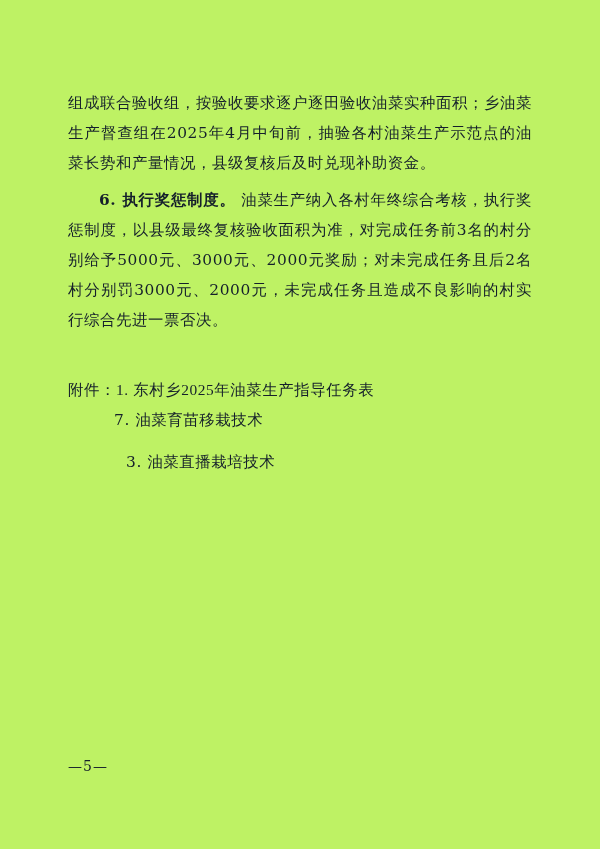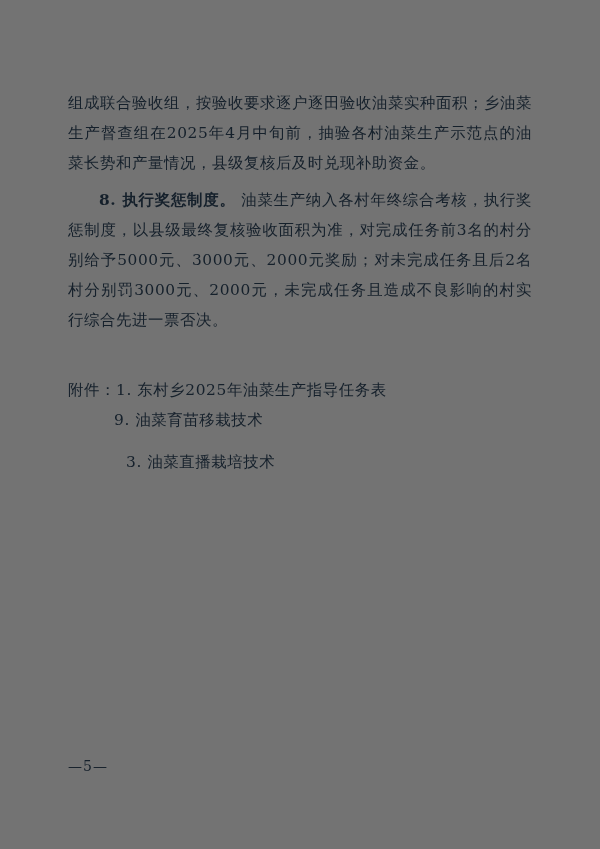--- a/index.html
+++ b/index.html
@@ -14,21 +14,21 @@
     color: #1a1a1a;
     position: relative;
     overflow: hidden;
   }
   .page {
     position: absolute;
     left: 0;
     top: 0;
     width: 600px;
     height: 849px;
-    background: #737373;
+    background: #bef264;
   }
   .content {
     position: absolute;
     left: 68px;
     top: 88px;
     width: 464px;
   }
   .para {
     font-size: 15.4px;
     line-height: 30px;
@@ -44,20 +44,21 @@
   .spacer-sm { height: 7px; }
   .spacer-md { height: 40px; }
   .attach-block {
     font-size: 15.4px;
     line-height: 30px;
     letter-spacing: 0.6px;
     color: #15202b;
   }
   .attach-line-1 {
     margin: 0;
+    font-family: Liberation Serif, serif;
   }
   .attach-line-2 {
     margin: 0;
     padding-left: 46px;
   }
   .attach-line-3 {
     margin: 12px;
     padding-left: 46px;
   }
   .bold-lead {
@@ -75,26 +76,26 @@
 </head>
 <body>
 
 <div class="page">
   <div class="content">
 
     <p class="para">组成联合验收组，按验收要求逐户逐田验收油菜实种面积；乡油菜生产督查组在2025年4月中旬前，抽验各村油菜生产示范点的油菜长势和产量情况，县级复核后及时兑现补助资金。</p>
 
     <div class="spacer-sm"></div>
 
-    <p class="para indent"><span class="bold-lead">8. 执行奖惩制度。</span>&nbsp;<span>油菜生产纳入各村年终综合考核，执行奖惩制度，以县级最终复核验收面积为准，对完成任务前3名的村分别给予5000元、3000元、2000元奖励；对未完成任务且后2名村分别罚3000元、2000元，未完成任务且造成不良影响的村实行综合先进一票否决。</span></p>
+    <p class="para indent"><span class="bold-lead">6. 执行奖惩制度。</span>&nbsp;<span>油菜生产纳入各村年终综合考核，执行奖惩制度，以县级最终复核验收面积为准，对完成任务前3名的村分别给予5000元、3000元、2000元奖励；对未完成任务且后2名村分别罚3000元、2000元，未完成任务且造成不良影响的村实行综合先进一票否决。</span></p>
 
     <div class="spacer-md"></div>
 
     <div class="attach-block">
       <p class="attach-line-1"><span>附件：</span><span>1. 东村乡2025年油菜生产指导任务表</span></p>
-      <p class="attach-line-2">9. 油菜育苗移栽技术</p>
+      <p class="attach-line-2">7. 油菜育苗移栽技术</p>
       <p class="attach-line-3">3. 油菜直播栽培技术</p>
     </div>
 
   </div>
 
   <div class="page-number">—5—</div>
 </div>
 
 </body></html>

